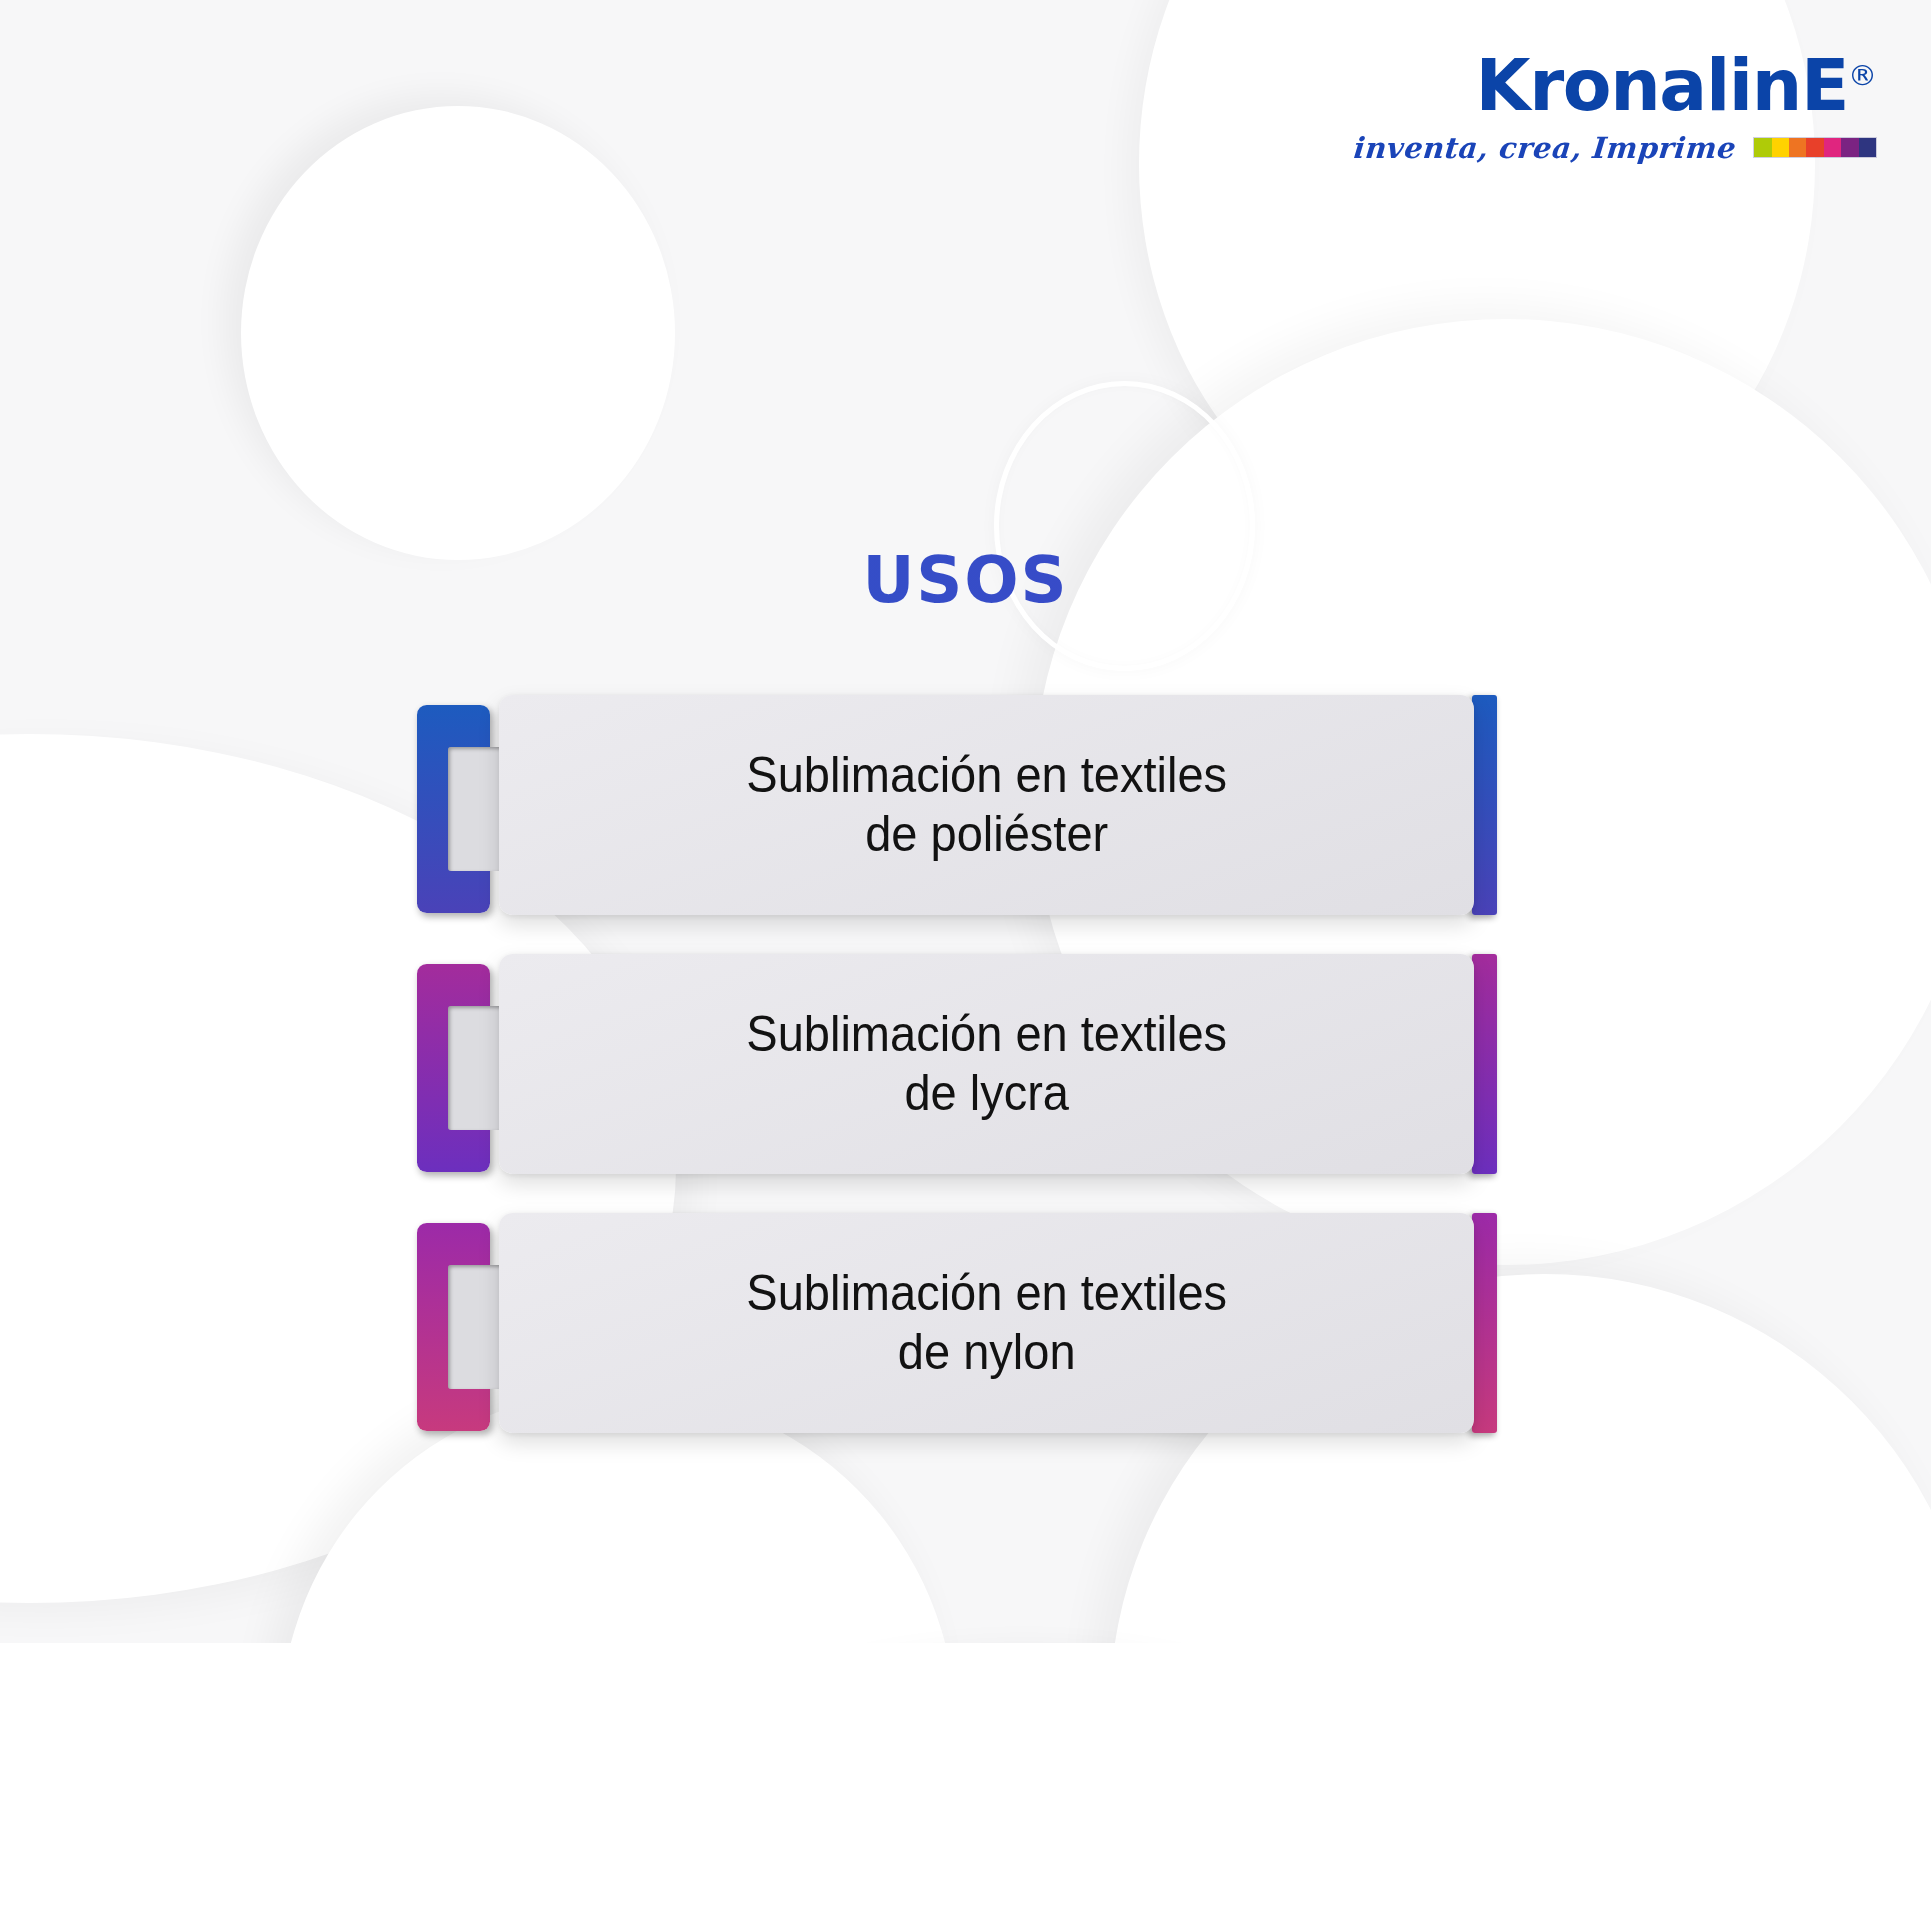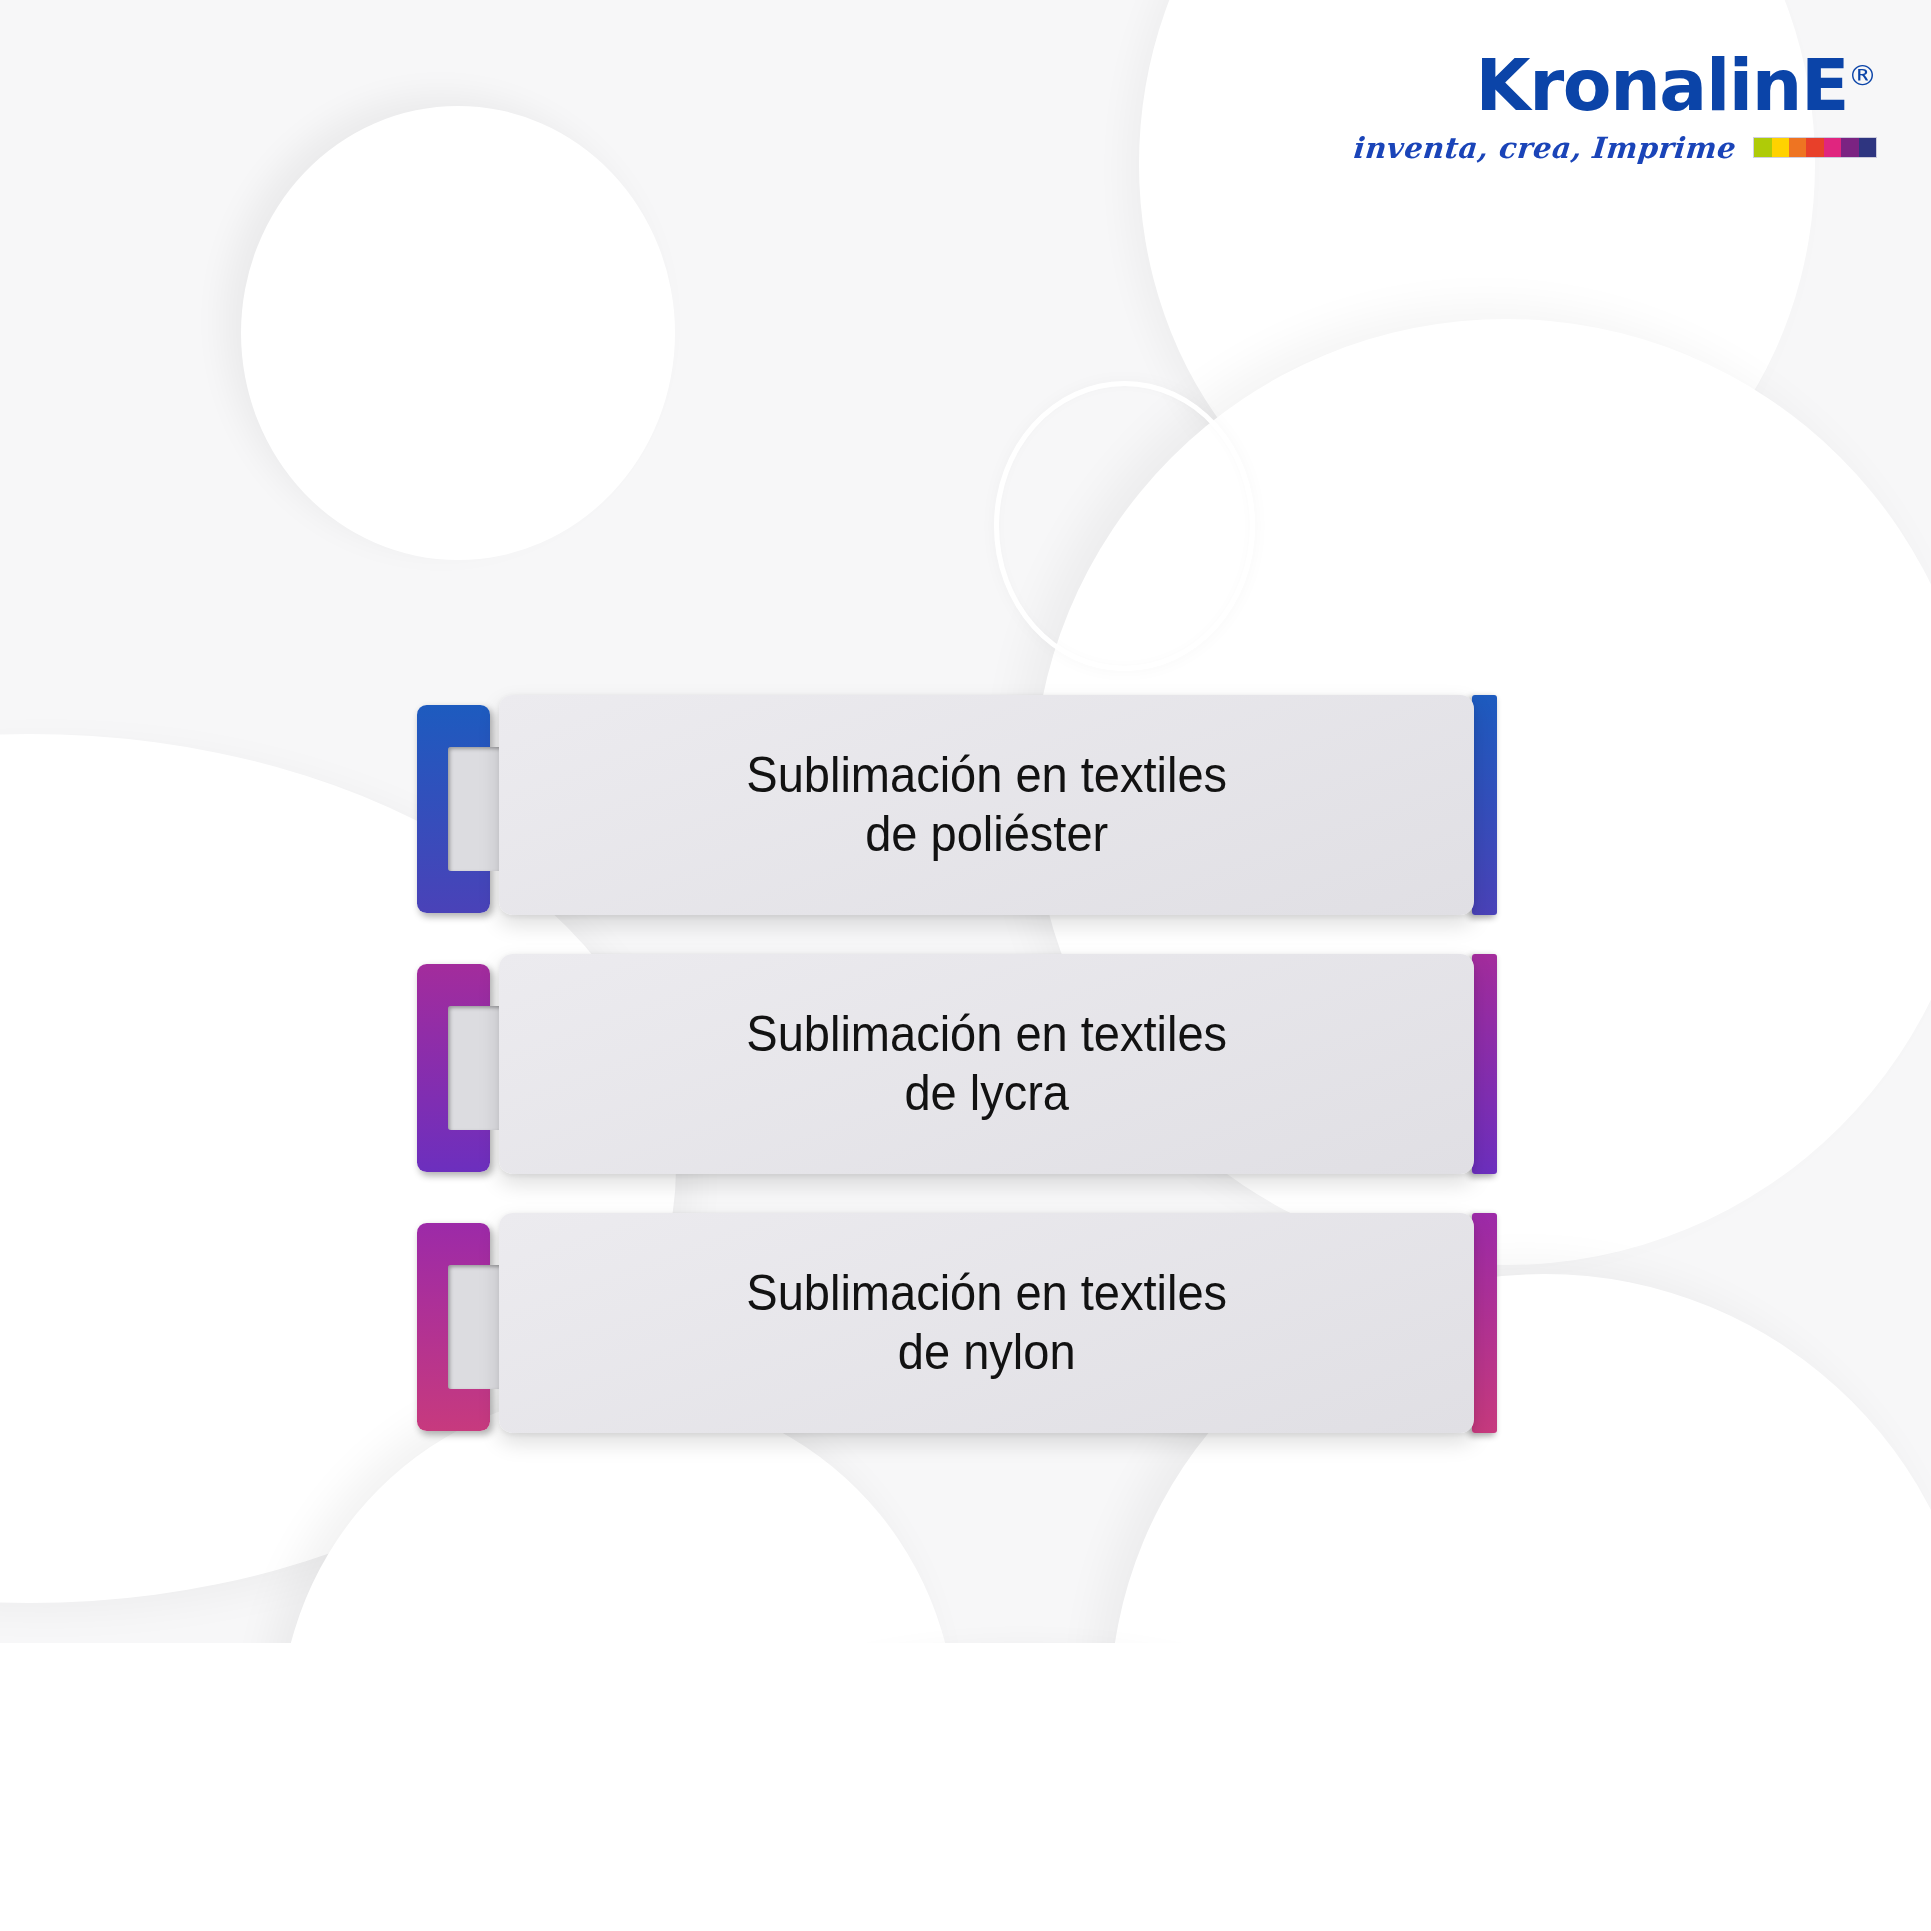--- a/index.html
+++ b/index.html
@@ -222,20 +222,21 @@
           <span style="background: rgb(255, 210, 0);"></span>
           <span style="background: rgb(238, 116, 34);"></span>
           <span style="background: rgb(232, 64, 42);"></span>
           <span style="background: rgb(224, 37, 127);"></span>
           <span style="background: rgb(123, 35, 130);"></span>
           <span style="background: rgb(46, 53, 128);"></span>
         </div>
     </div>
   </div>
 
+  <div id="page-title" style="background-image: linear-gradient(100deg, rgb(42, 86, 198) 0%, rgb(66, 67, 201) 100%);">USOS</div>
 
   <div id="cards">
       <div class="card-row" data-idx="0">
         <div class="bracket" style="background: linear-gradient(rgb(29, 91, 191) 0%, rgb(74, 66, 184) 100%);"></div>
         <div class="accent-bar" style="background: linear-gradient(rgb(29, 91, 191) 0%, rgb(74, 66, 184) 100%);"></div>
         <div class="panel" style="background-image: linear-gradient(160deg, rgb(236, 235, 239) 0%, rgb(224, 223, 228) 100%);">
           <div class="panel-text">Sublimación en textiles
 de poliéster</div>
         </div>
       </div>

